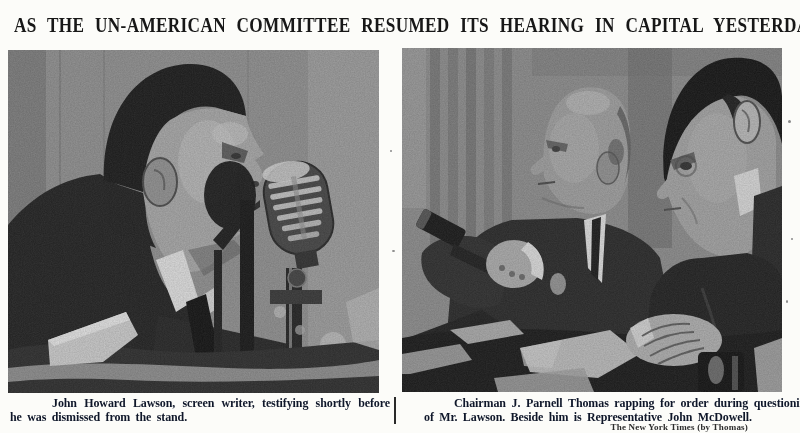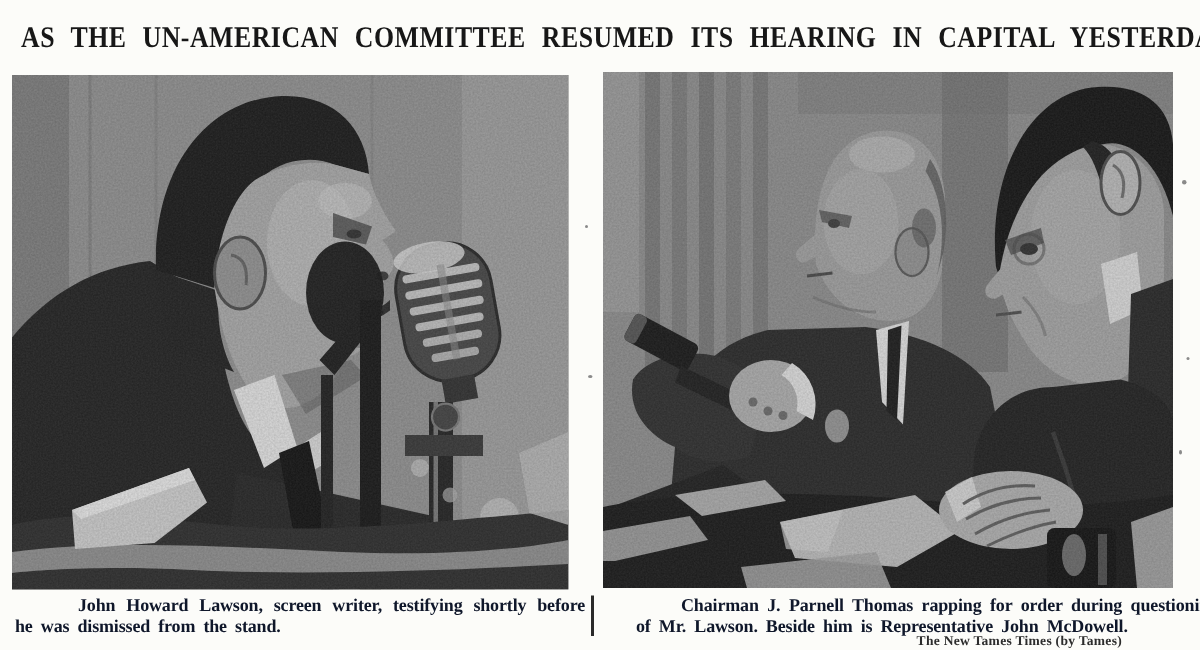--- a/index.html
+++ b/index.html
@@ -213,19 +213,19 @@
     <polygon points="352,300 380,290 380,344 356,344" fill="#9a9a9a"></polygon>
 
     <rect x="0" y="0" width="380" height="344" filter="url(#grainDarkR)" opacity=".30"></rect>
     <rect x="0" y="0" width="380" height="344" filter="url(#grainLightR)" opacity=".22"></rect>
   </svg>
 </div>
 
 <div class="caption caption-left">John Howard Lawson, screen writer, testifying shortly before he was dismissed from the stand.</div>
 <div class="caption-divider"></div>
 <div class="caption caption-right">Chairman J. Parnell Thomas rapping for order during questioning of Mr. Lawson. Beside him is Representative John McDowell.</div>
-<div class="credit">The New Tames Times (by Tames)</div>
+<div class="credit">The New York Times (by Thomas)</div>
 
 <div class="speck" style="left:788px;top:120px;width:3px;height:3px;"></div>
 <div class="speck" style="left:791px;top:238px;width:2px;height:2px;"></div>
 <div class="speck" style="left:786px;top:300px;width:2px;height:3px;"></div>
 <div class="speck" style="left:390px;top:150px;width:2px;height:2px;"></div>
 <div class="speck" style="left:392px;top:250px;width:3px;height:2px;"></div>
 
 </body></html>

